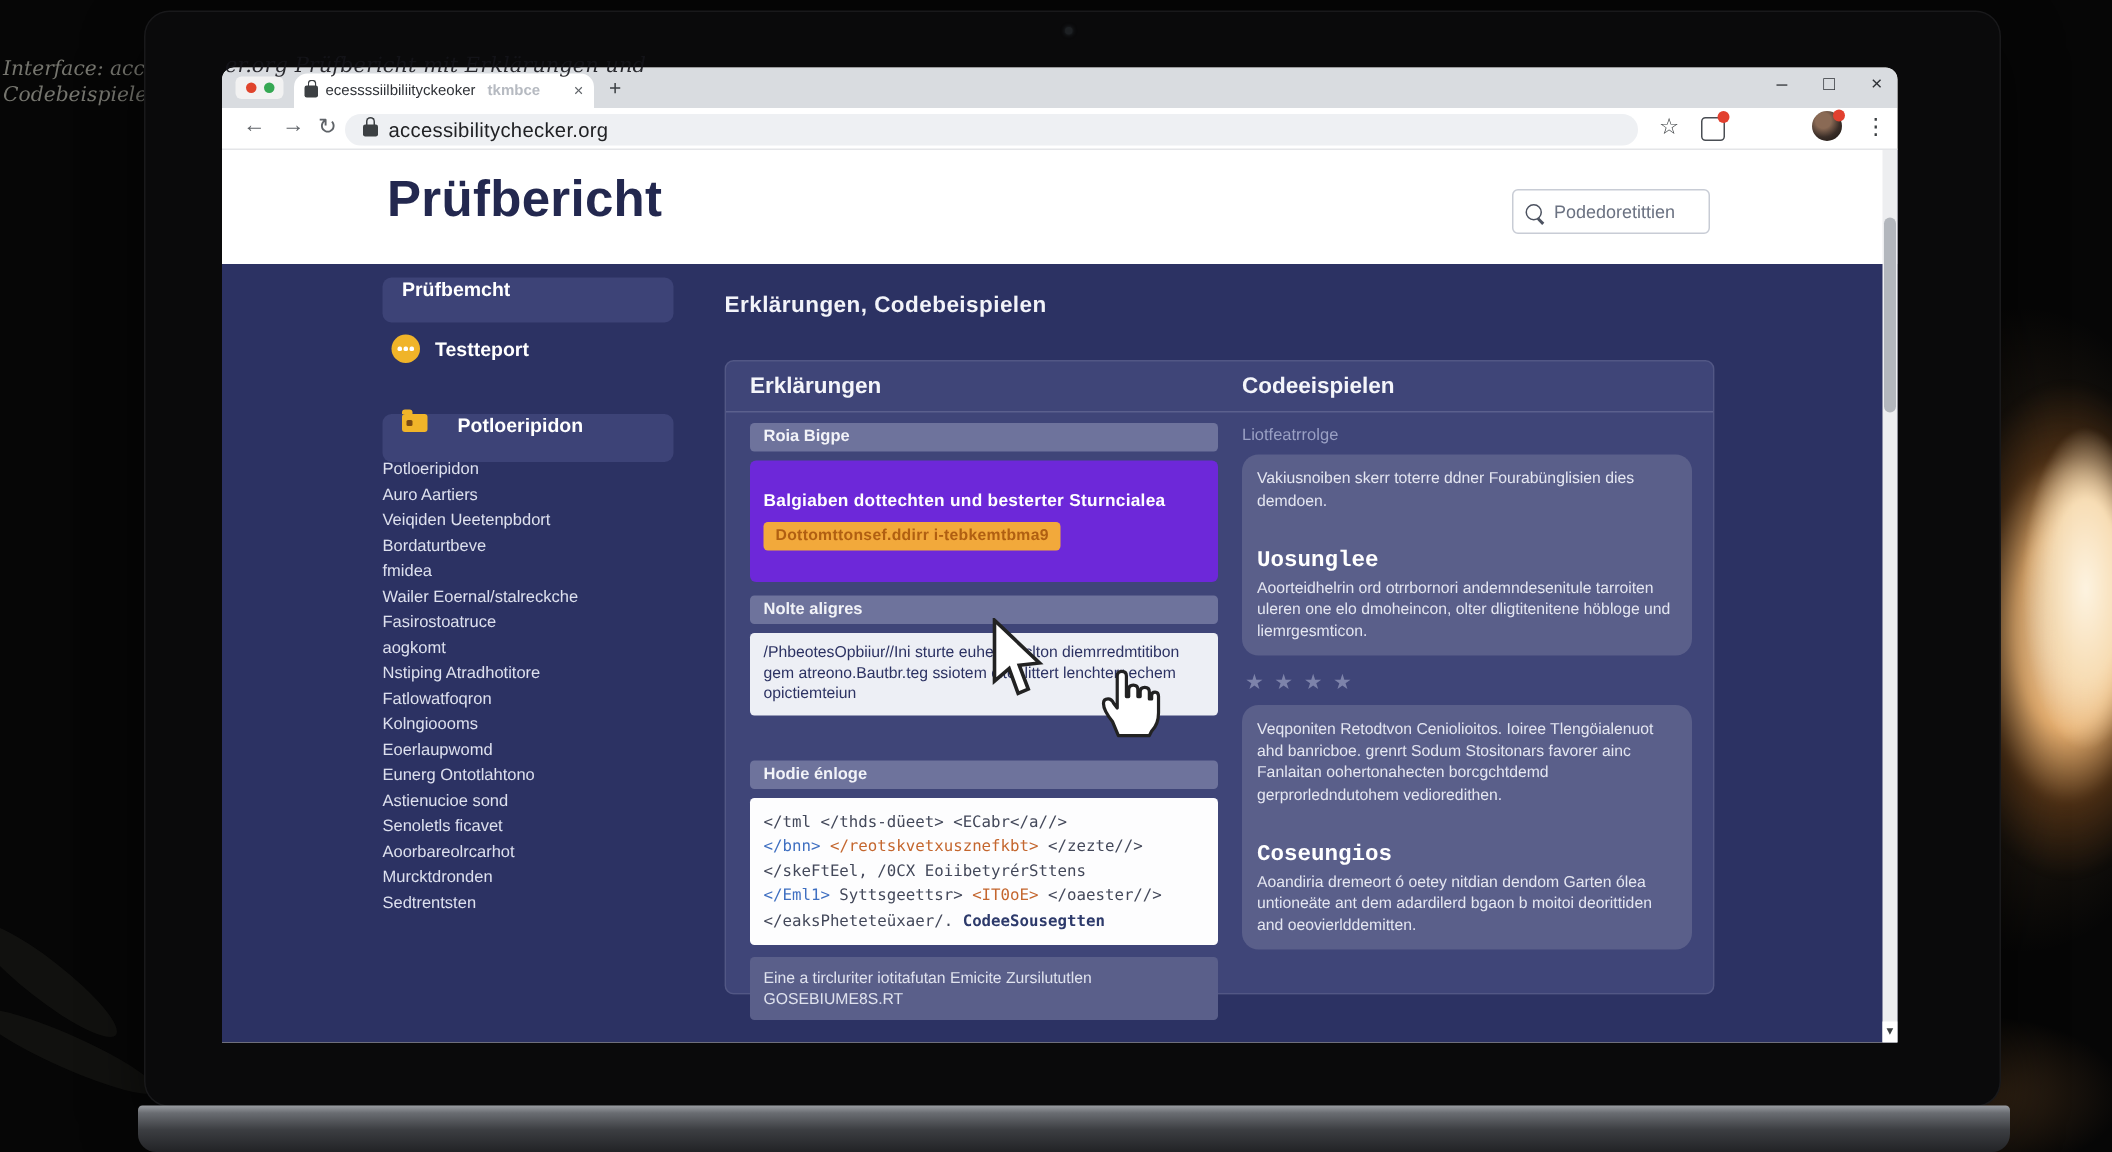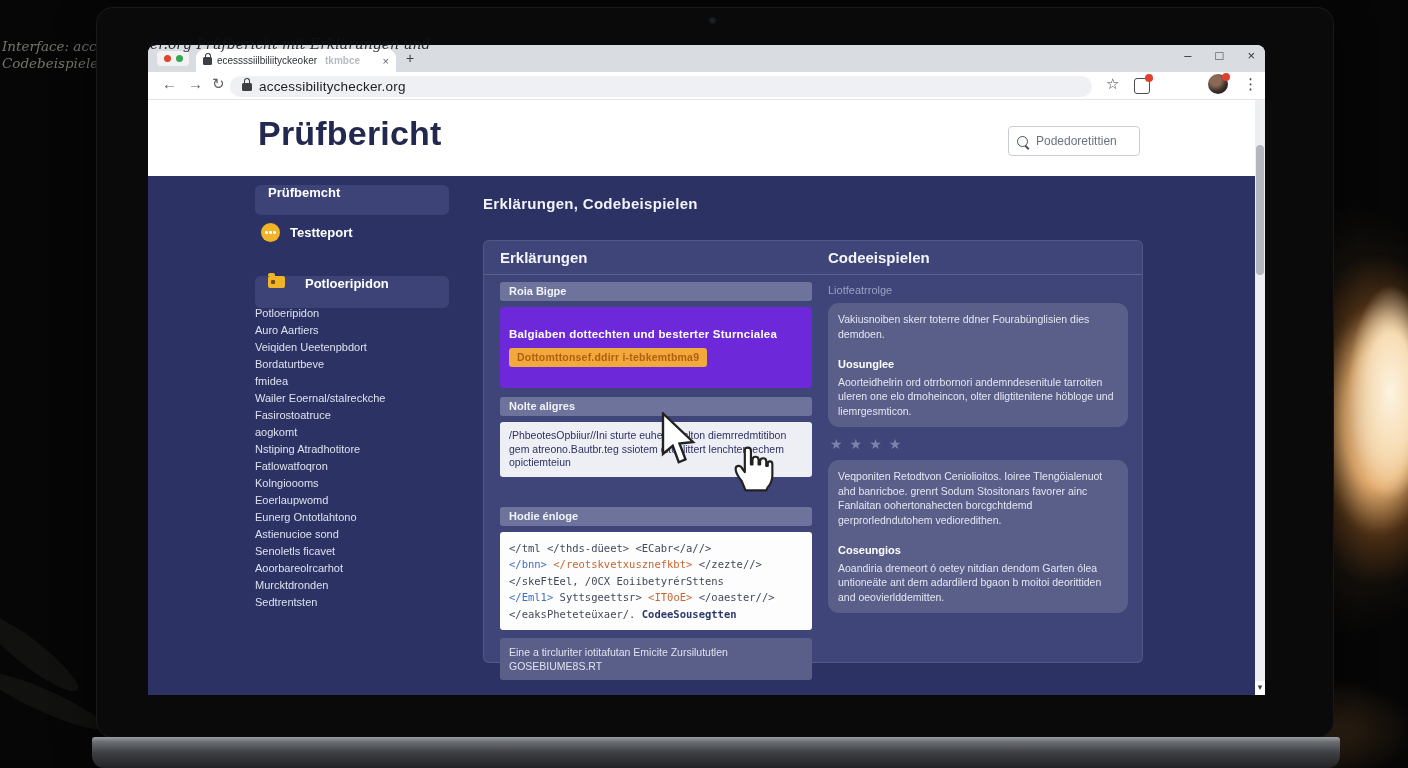--- a/index.html
+++ b/index.html
@@ -112,21 +112,21 @@
   .orange-btn{display:inline-block;margin-top:8px;background:#f2a93b;border-radius:3px;height:19px;
     line-height:19px;padding:0 8px;font-size:10.5px;font-weight:bold;color:#b05f12;letter-spacing:.2px;}
   .note{background:#edeff5;border-radius:3px;padding:7px 9px;font-size:10.5px;color:#2c3263;
     line-height:13.5px;margin-bottom:30px;}
   .codecard{background:#fdfdfe;border-radius:3px;padding:8px 9px;margin-bottom:8px;
     font-family:"DejaVu Sans Mono",monospace;font-size:10.5px;line-height:16.5px;}
   .c-d{color:#43485a;} .c-b{color:#3f6fc1;} .c-o{color:#c4662e;} .c-db{color:#2d3a6b;font-weight:bold;}
   .footcard{background:#5a5f8a;border-radius:3px;padding:7px 9px;font-size:10.5px;color:#dfe2ee;line-height:14px;}
   .collabel{font-size:11px;color:#9aa0c4;margin-bottom:7px;margin-top:2px;}
   .rcard{background:#5a5f8a;border-radius:11px;padding:9px 10px;font-size:10.5px;color:#e4e6f1;line-height:14.5px;}
-  .rbold{font-weight:bold;font-size:11px;color:#fff;margin:16px 0 3px 0;}
+  .rbold{font-weight:bold;font-size:15px;color:#fff;margin:26px 0 3px 0;font-family:Liberation Mono, monospace;}
   .stars{margin:9px 0 8px 2px;color:#7d83aa;font-size:14px;letter-spacing:7px;}
 
   
   .scrollbar{position:absolute;left:1107px;top:55px;width:10px;height:595px;background:#edeef0;}
   .scroll-thumb{position:absolute;left:1px;top:45px;width:8px;height:130px;background:#b3b7bd;border-radius:4px;}
   .scroll-down{position:absolute;left:0;bottom:0;width:10px;height:14px;background:#fff;
     color:#3c4043;font-size:9px;text-align:center;line-height:12px;}
 
   
   .cursor-arrow{position:absolute;left:512px;top:367px;z-index:40;}

